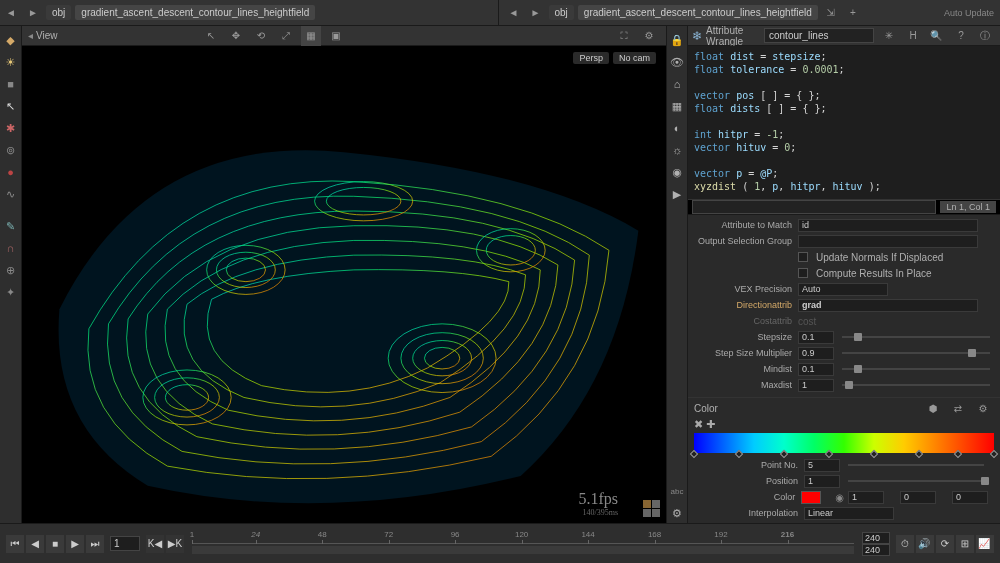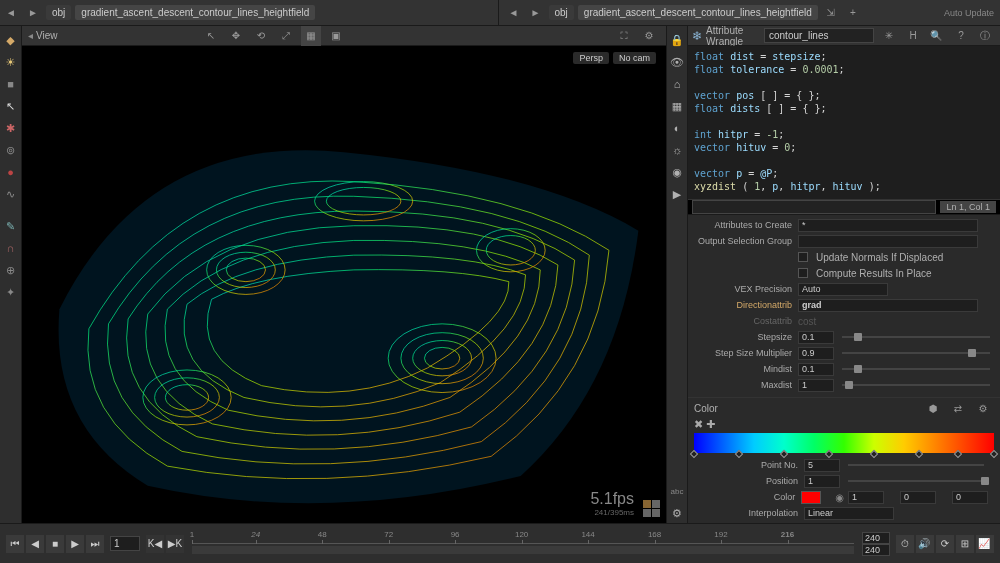--- a/index.html
+++ b/index.html
@@ -57,21 +57,21 @@
 .view-header .right-tools { margin-left: auto; display: flex; gap: 3px; }
 .viewport {
   flex: 1; background: #000; position: relative;
   overflow: hidden;
 }
 .viewport-overlay {
   position: absolute; top: 6px; right: 10px;
   display: flex; gap: 4px;
 }
 .pill { background: rgba(60,60,60,.7); padding: 1px 6px; border-radius: 2px; font-size: 9px; color: #ccc; }
-.fps { position: absolute; bottom: 6px; right: 32px; color: #888; font-size: 16px; }
+.fps { position: absolute; bottom: 6px; right: 48px; color: #888; font-size: 16px; font-family: Liberation Serif, serif; }
 .fps .sub { font-size: 8px; display: block; text-align: right; color: #666; }
 .mid-toolbar {
   width: 22px; background: #2e2e2e;
   display: flex; flex-direction: column;
   padding-top: 4px; gap: 2px;
   border-left: 1px solid #1a1a1a;
   border-right: 1px solid #1a1a1a;
 }
 .right-panel {
   width: 312px; background: #2a2a2a;
@@ -247,21 +247,21 @@
           <ellipse cx="490" cy="200" rx="25" ry="15"></ellipse>
           <ellipse cx="160" cy="350" rx="45" ry="28"></ellipse>
           <ellipse cx="160" cy="350" rx="33" ry="20"></ellipse>
           <ellipse cx="160" cy="350" rx="22" ry="13"></ellipse>
           <ellipse cx="340" cy="150" rx="50" ry="20"></ellipse>
           <ellipse cx="340" cy="150" rx="38" ry="14"></ellipse>
         </g>
       </svg>
       <div class="fps">
         <span>5.1fps</span>
-        <span class="sub">241/395ms</span>
+        <span class="sub">140/395ms</span>
       </div>
       <div style="position:absolute;bottom:6px;right:6px;display:grid;grid-template-columns:8px 8px;gap:1px">
         <div style="width:8px;height:8px;background:#886633"></div>
         <div style="width:8px;height:8px;background:#666"></div>
         <div style="width:8px;height:8px;background:#666"></div>
         <div style="width:8px;height:8px;background:#666"></div>
       </div>
     </div>
   </div>
 
@@ -317,23 +317,23 @@
 
 </div>
 
     <div class="status-line">
       <input style="">
       <span class="lncol">Ln 1, Col 1</span>
     </div>
 
     <div class="param-rows">
       <div class="prow">
-          <div class="plabel">Attributes to Create</div>
-          <div class="pvalue">
-            <input class="pinput wide" value="*" style="">
+          <div class="plabel">Attribute to Match</div>
+          <div class="pvalue">
+            <input class="pinput wide" value="id" style="">
           </div>
         </div>
       <div class="prow">
           <div class="plabel">Output Selection Group</div>
           <div class="pvalue">
             <input class="pinput wide" style="">
           </div>
         </div>
       <div class="prow">
           <div class="plabel"></div>

